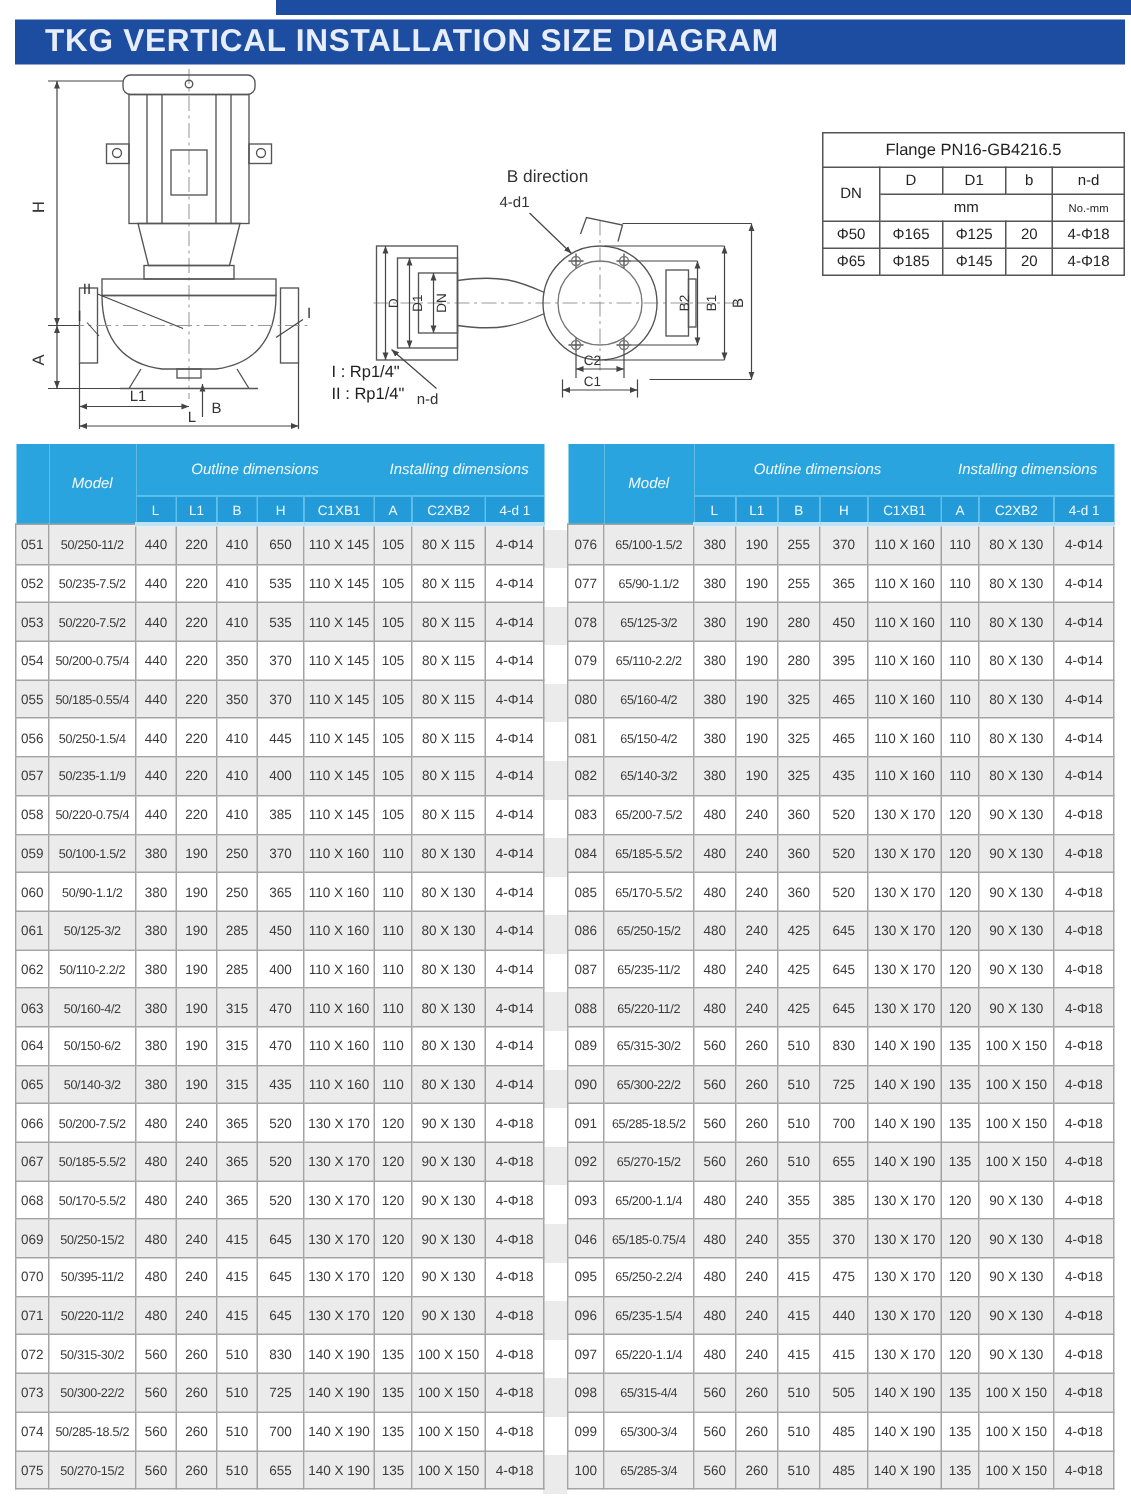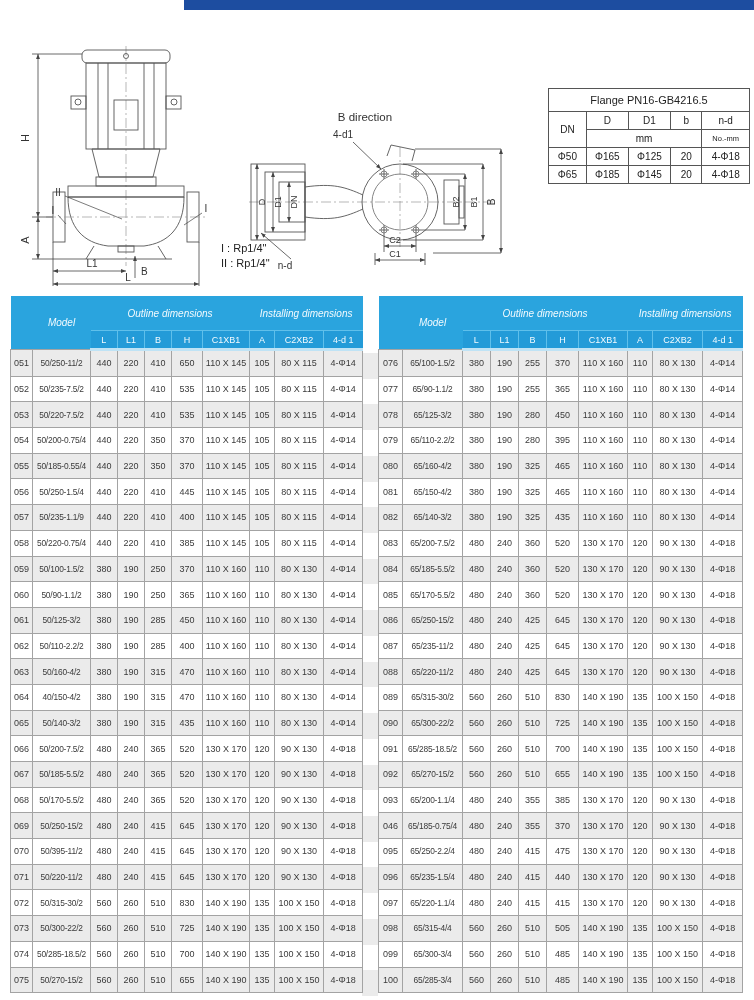--- a/index.html
+++ b/index.html
@@ -37,20 +37,23 @@
   table.dim tbody tr:nth-child(odd){background:#ebebeb;}
   table.dim tbody tr:nth-child(even){background:#ffffff;}
   table.dim td.model{font-size:8.4px;letter-spacing:-0.2px;}
 </style>
 </head>
 <body>
 
 <div class="page">
 
   <div class="top-strip"></div>
+  <div class="title-bar">
+    <span>TKG VERTICAL INSTALLATION SIZE DIAGRAM</span>
+  </div>
 
   <svg style="left:8px;top:46px;" width="238" height="242" viewBox="0 0 238 242">
     <defs>
       <marker id="ar1" viewBox="0 0 10 10" refX="9" refY="5" markerWidth="7" markerHeight="7" orient="auto-start-reverse">
           <path d="M0,1.5 L9,5 L0,8.5 Z" fill="#444"></path>
         </marker>
     </defs>
     <g stroke="#555" fill="none" stroke-width="0.9">
       <line x1="118" y1="0" x2="118" y2="220" stroke="#999" stroke-width="0.7" stroke-dasharray="10 3 2 3"></line>
       <rect x="74" y="4" width="88" height="13" rx="5"></rect>
@@ -372,21 +375,21 @@
             <td>190</td>
             <td>315</td>
             <td>470</td>
             <td>110 X 160</td>
             <td>110</td>
             <td>80 X 130</td>
             <td>4-Φ14</td>
           </tr>
           <tr>
             <td>064</td>
-            <td class="model">40/150-4/2</td>
+            <td class="model">50/150-6/2</td>
             <td>380</td>
             <td>190</td>
             <td>315</td>
             <td>470</td>
             <td>110 X 160</td>
             <td>110</td>
             <td>80 X 130</td>
             <td>4-Φ14</td>
           </tr>
           <tr>

